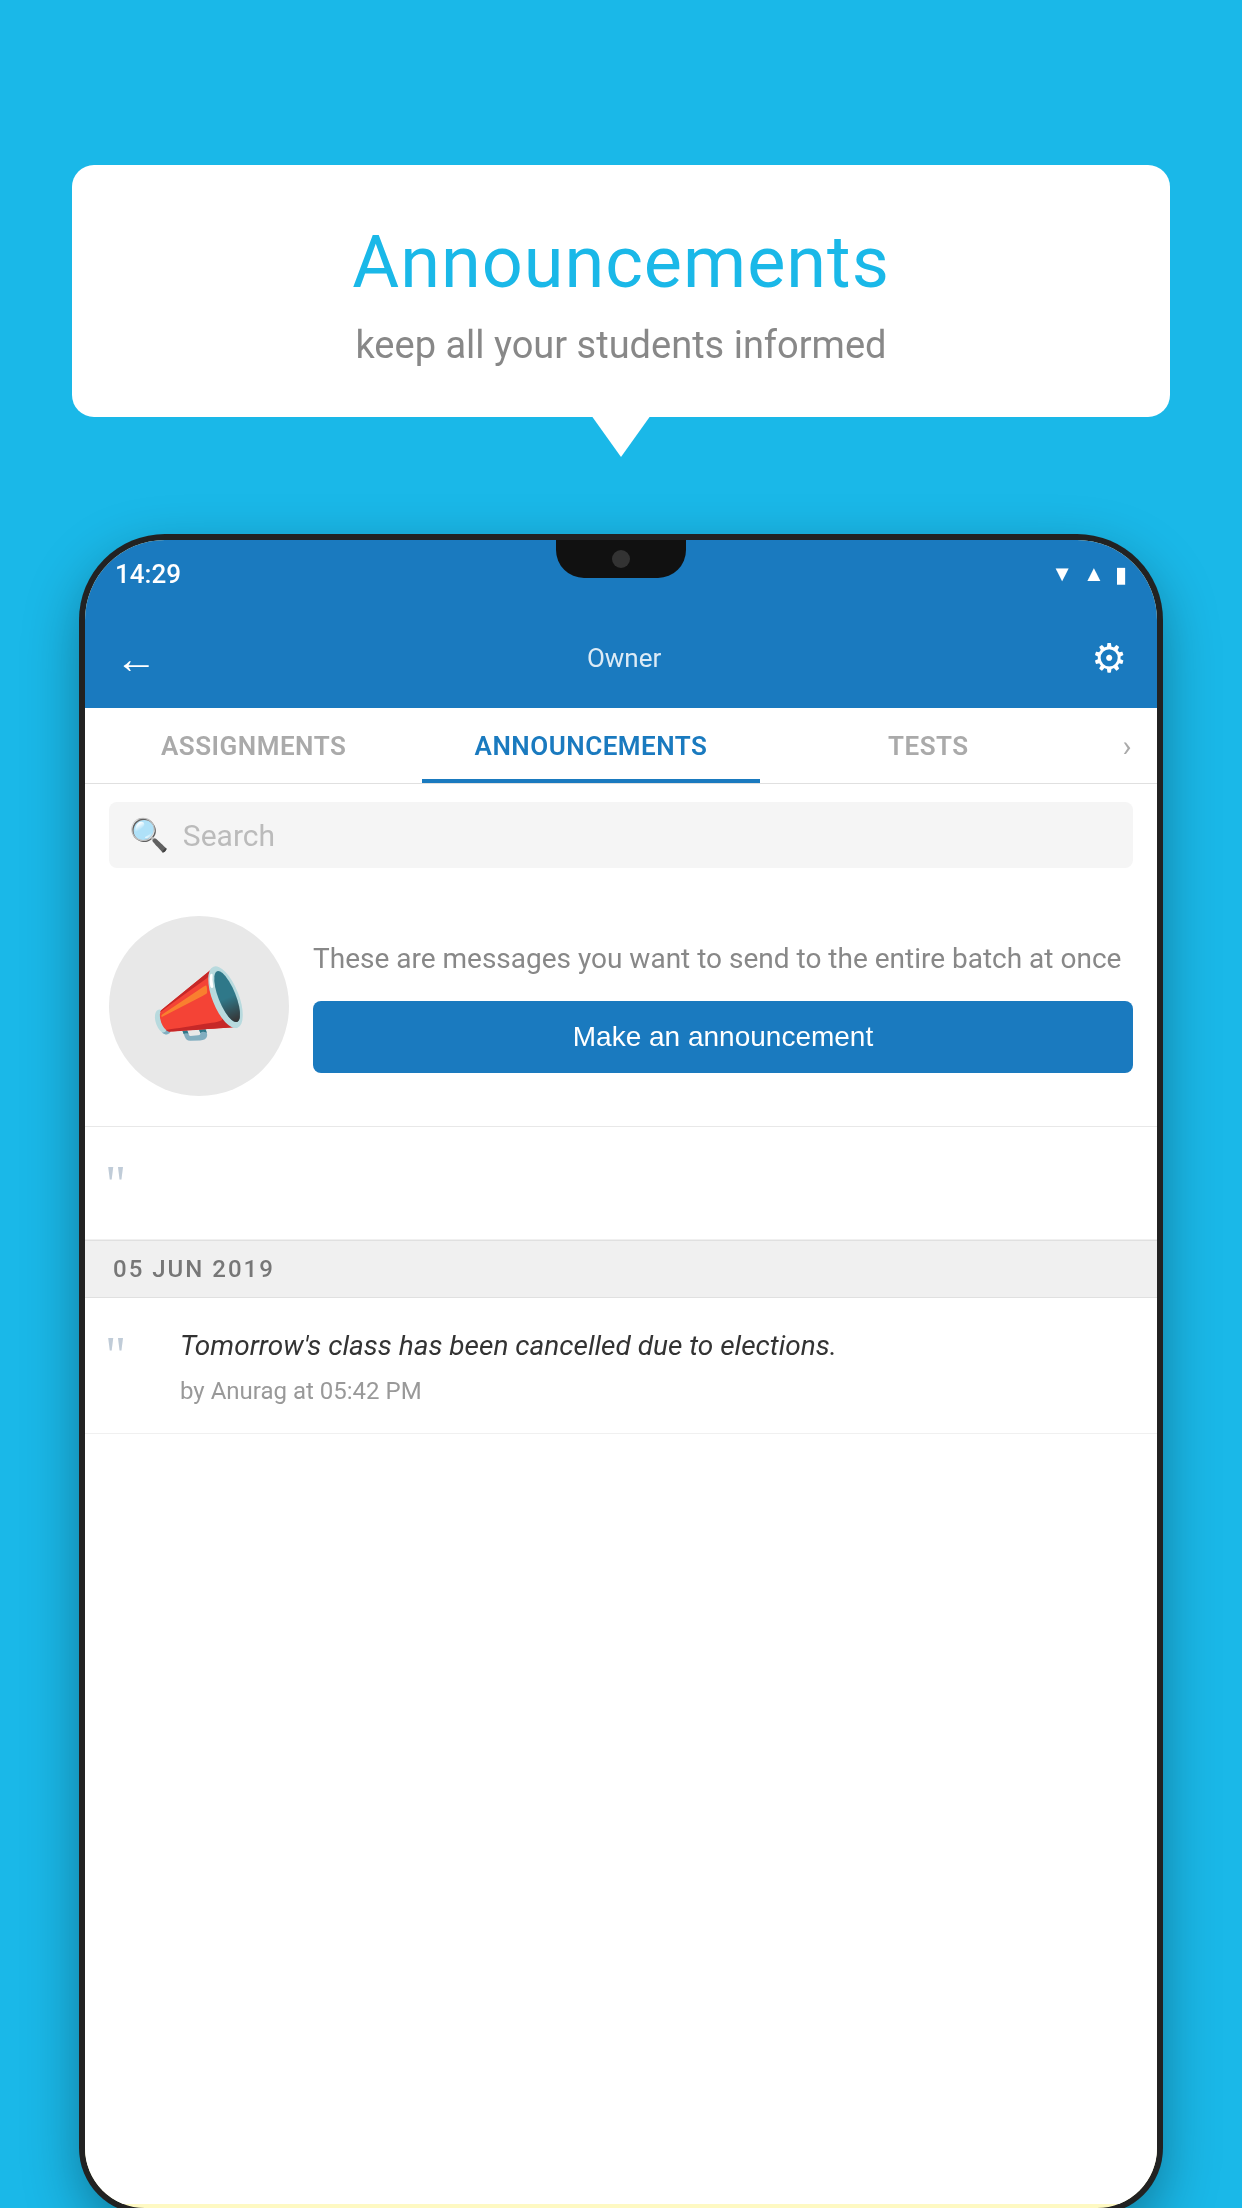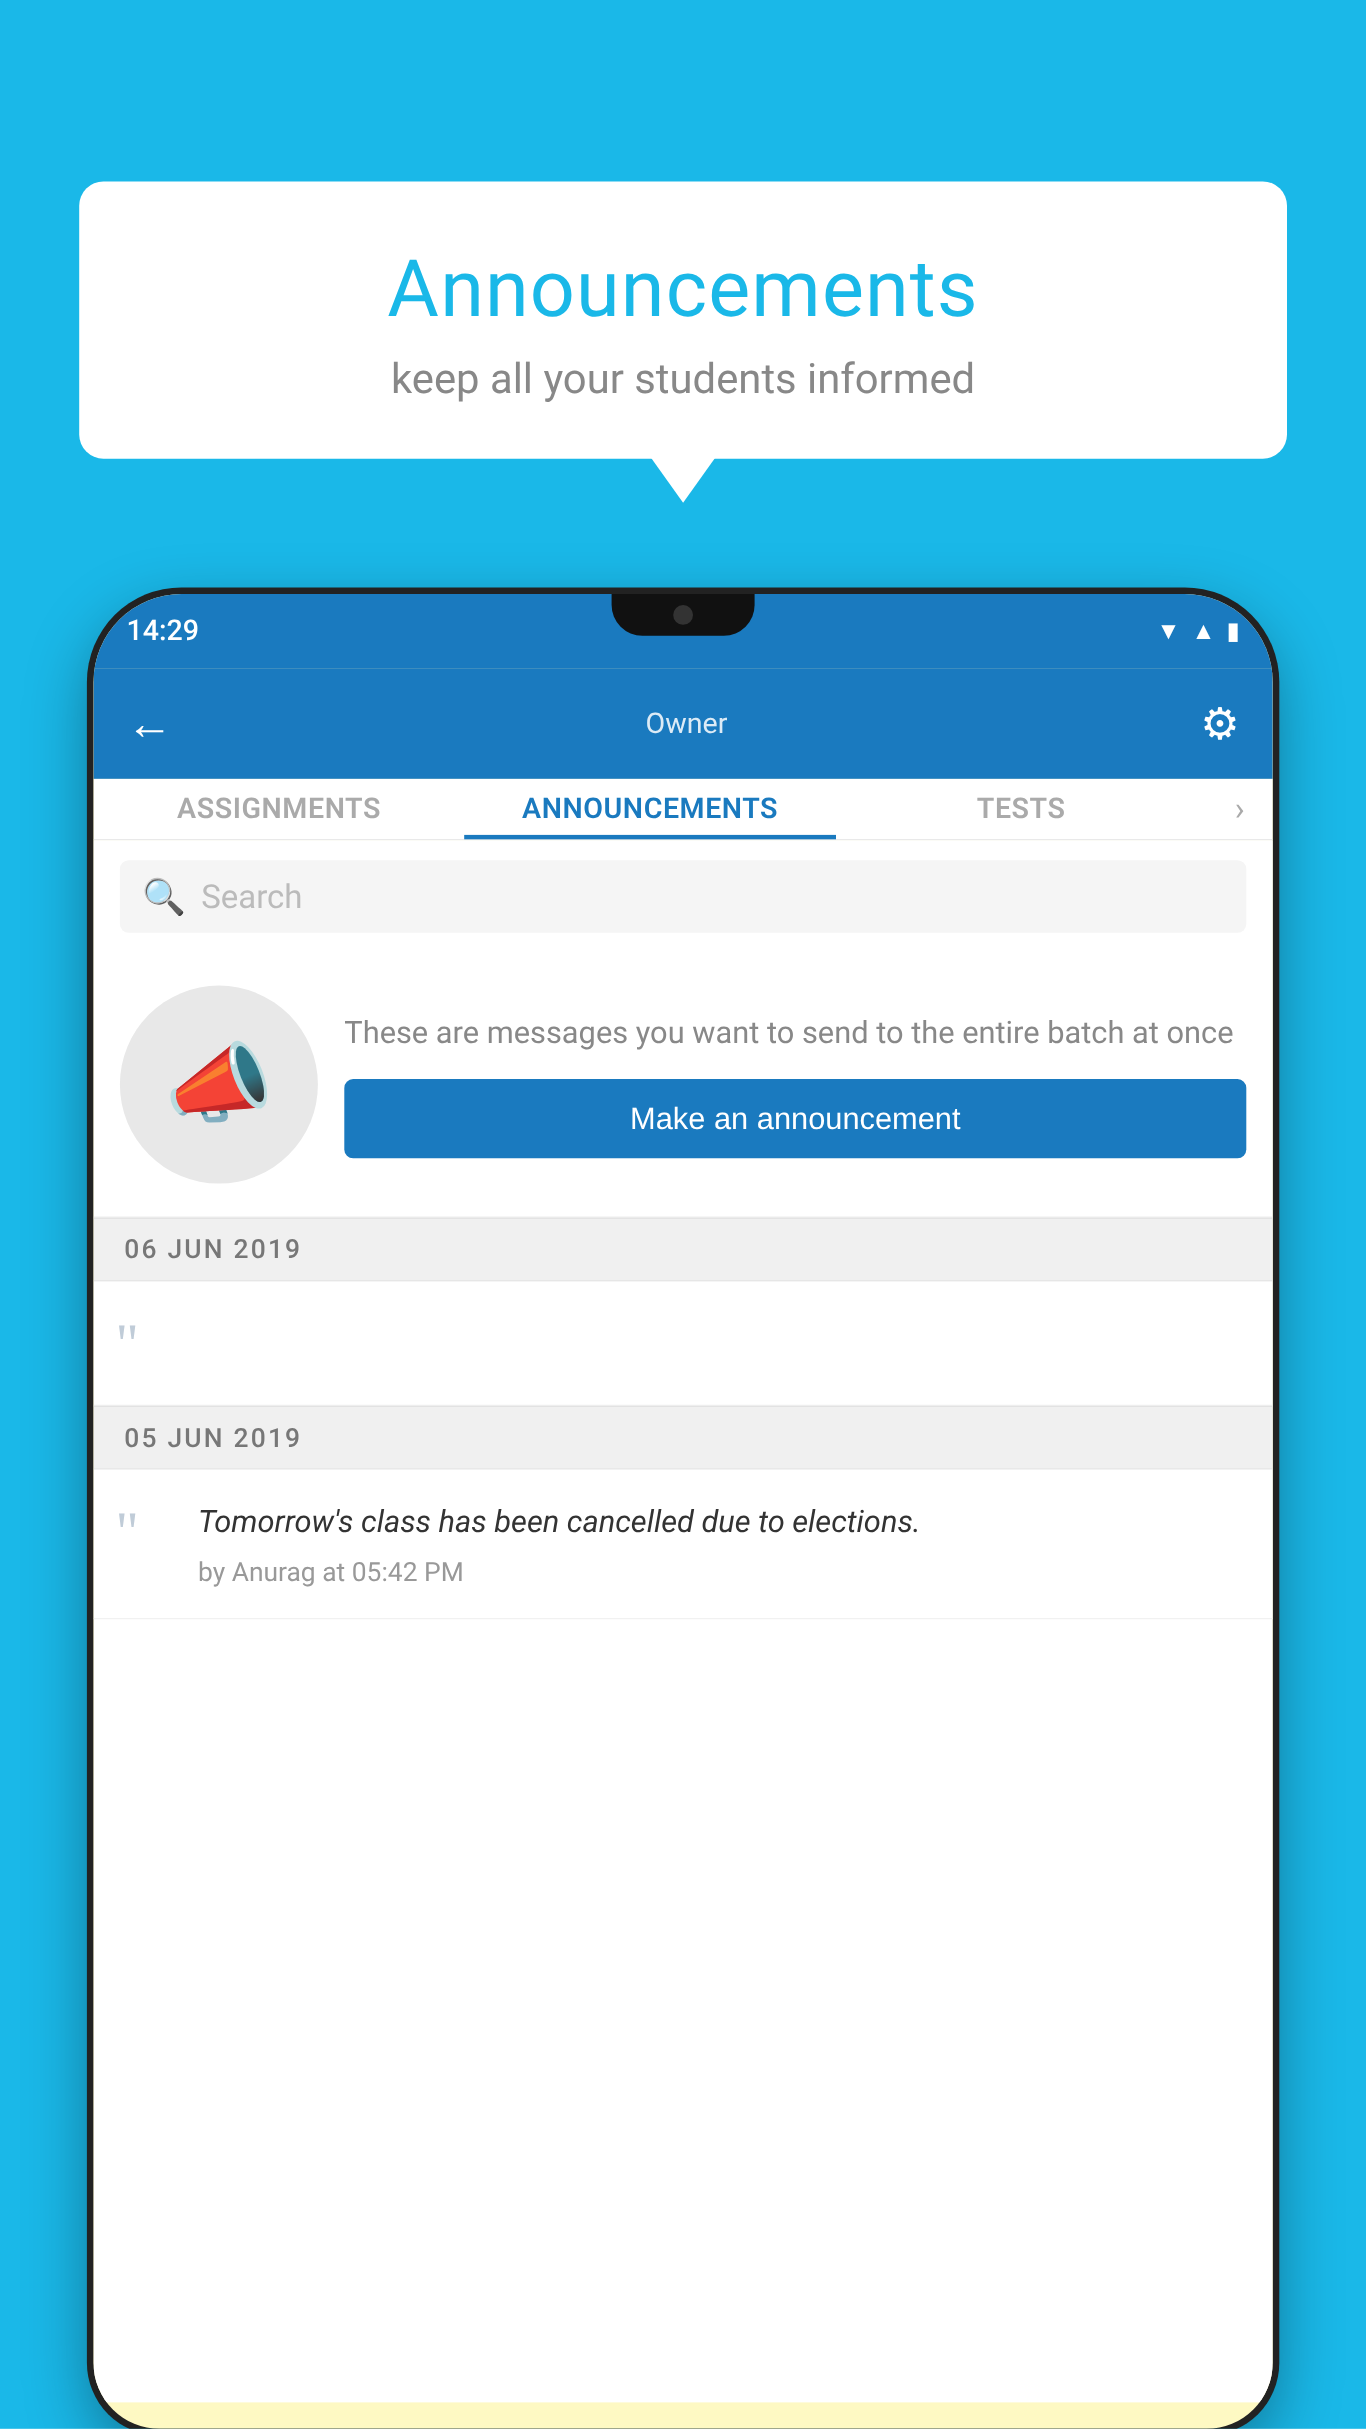--- a/index.html
+++ b/index.html
@@ -144,21 +144,21 @@
     .gear-icon {
       color: white;
       font-size: 40px;
     }
 
     
     .tabs-bar {
       background: white;
       display: flex;
       align-items: stretch;
-      height: 56px;
+      height: 76px;
       border-bottom: 1px solid #e0e0e0;
     }
     .tab-item {
       flex: 1;
       display: flex;
       align-items: center;
       justify-content: center;
       font-size: 26px;
       font-weight: 600;
       color: #aaa;
@@ -361,23 +361,20 @@
     <div class="promo-section">
       <div class="promo-icon-circle">
         <span class="megaphone-icon">📣</span>
       </div>
       <div class="promo-right">
         <div class="promo-desc">These are messages you want to send to the entire batch at once</div>
         <button class="make-announcement-btn">Make an announcement</button>
       </div>
     </div>
 
-    <div class="date-separator">
-      <span>06  JUN  2019</span>
-    </div>
 
     <div class="announcement-item">
       <div class="quote-icon">"</div>
     </div>
 
     <div class="date-separator">
       <span>05  JUN  2019</span>
     </div>
 
     <div class="announcement-item">

